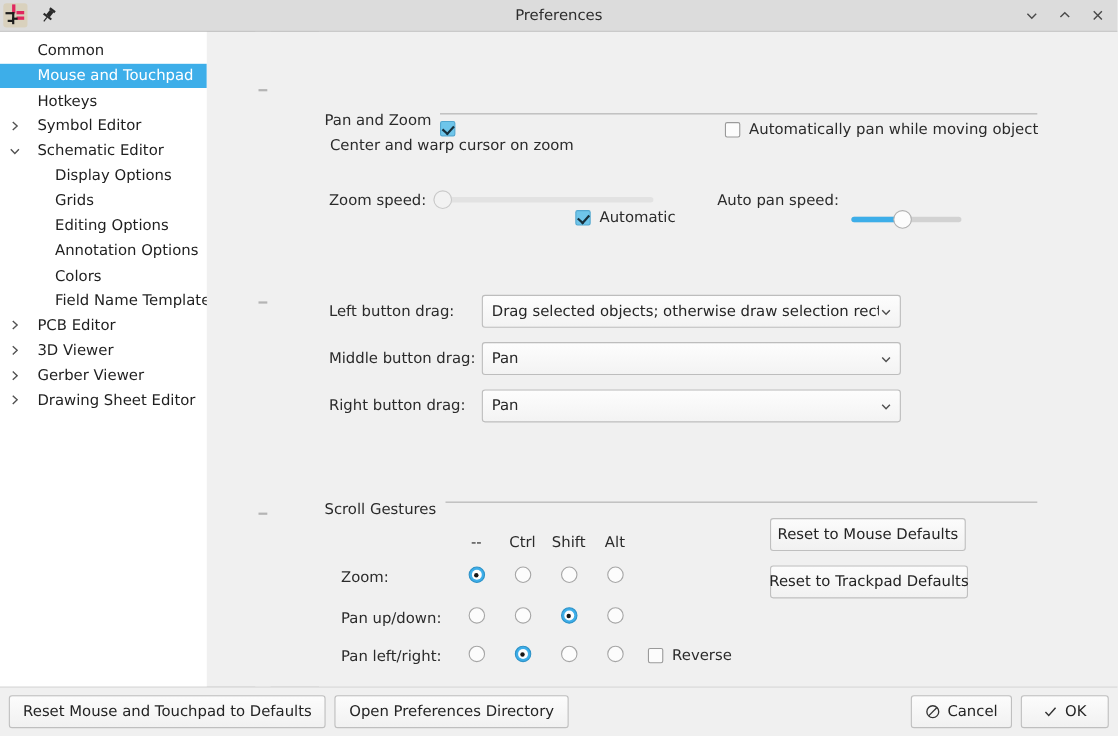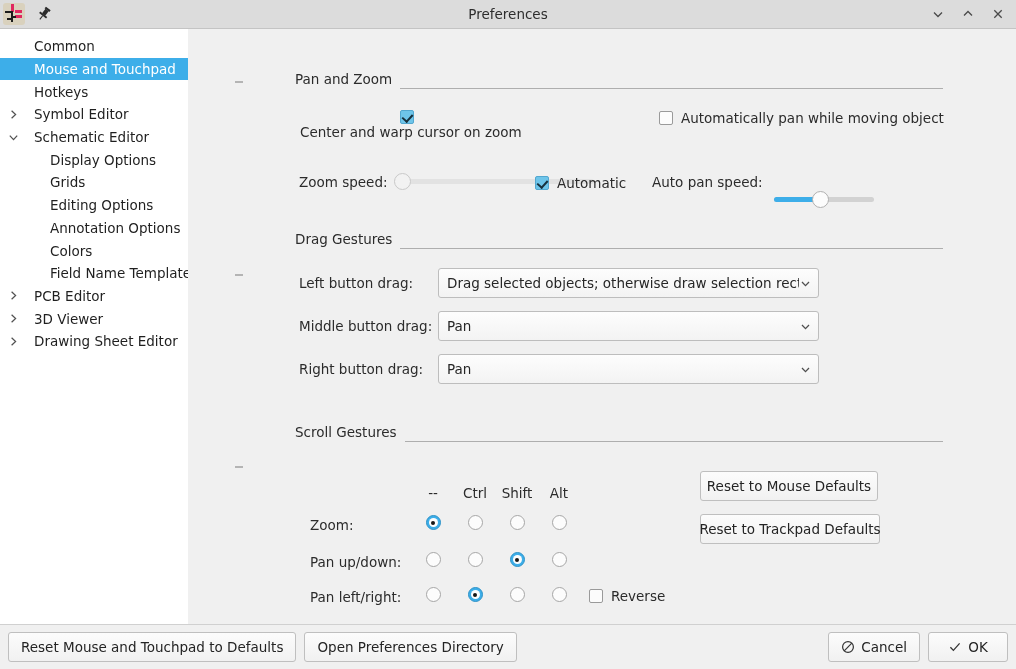--- a/index.html
+++ b/index.html
@@ -159,21 +159,21 @@
   
   .section-hdr {
     position: absolute;
     left: 5px;
     width: 648px;
     display: flex;
     align-items: center;
     font-size: 13.5px;
     color: #2b2b2b;
   }
-  .section-hdr .txt { white-space: nowrap; padding-right: 8px; }
+  .section-hdr .txt { white-space: nowrap; padding-right: 8px; margin-top: 31px; }
   .section-hdr .rule {
     flex: 1;
     height: 0;
     border-top: 1px solid #aeaeae;
     position: relative;
     top: 9px;
   }
 
   .abs { position: absolute; }
   .lbl {
@@ -440,20 +440,28 @@
             </svg>
           </span>
           <span class="label">3D Viewer</span>
         </div>
         <div class="tree-item lvl0">
           <span class="arrow">
             <svg width="13" height="13" viewBox="0 0 13 13">
               <path d="M4.6 2.8 L8.6 6.5 L4.6 10.2" fill="none" stroke="#525252" stroke-width="1.25"></path>
             </svg>
           </span>
+          <span class="label">Gerber Viewer</span>
+        </div>
+        <div class="tree-item lvl0">
+          <span class="arrow">
+            <svg width="13" height="13" viewBox="0 0 13 13">
+              <path d="M4.6 2.8 L8.6 6.5 L4.6 10.2" fill="none" stroke="#525252" stroke-width="1.25"></path>
+            </svg>
+          </span>
           <span class="label">Drawing Sheet Editor</span>
         </div>
       </div>
 
     <div class="splitter">
       <div class="grip g1"></div>
         <div class="grip g2"></div>
         <div class="grip g3"></div>
     </div>
 
@@ -474,36 +482,32 @@
         <span class="lbl">Automatically pan while moving object</span>
       </div>
 
 
       <div class="abs lbl" style="left:9px; top:145px;">Zoom speed:</div>
       <div class="abs slider disabled" style="left:104px; top:143px; width:200px;">
         <div class="track"></div>
         <div class="knob" style="left:0px;"></div>
       </div>
 
-      <div class="abs cbrow" style="left:233px; top:146px;margin-left:12px;">
+      <div class="abs cbrow" style="left:233px; top:161px;">
         <span class="cbox on"></span>
         <span class="lbl">Automatic</span>
       </div>
 
       <div class="abs lbl" style="left:362px; top:145px;">Auto pan speed:</div>
       <div class="abs slider" style="left:484px; top:143px; width:100px;">
         <div class="track"></div>
         <div class="fill" style="width:46px;"></div>
         <div class="knob" style="left:38px;"></div>
       </div>
 
-      <div class="section-hdr" style="top:202px;">
-        <span class="txt">Drag Gestures</span>
-        <span class="rule"></span>
-      </div>
 
       <div class="abs lbl" style="left:9px; top:246px;">Left button drag:</div>
       <div class="abs combo" style="left:148px; top:239px; width:381px;">
         <span class="ctxt">Drag selected objects; otherwise draw selection rectangle</span>
         <span class="carat">
           <svg width="13" height="13" viewBox="0 0 13 13">
               <path d="M3 5 L6.5 8.6 L10 5" fill="none" stroke="#4f4f4f" stroke-width="1.3"></path>
             </svg>
         </span>
       </div>

